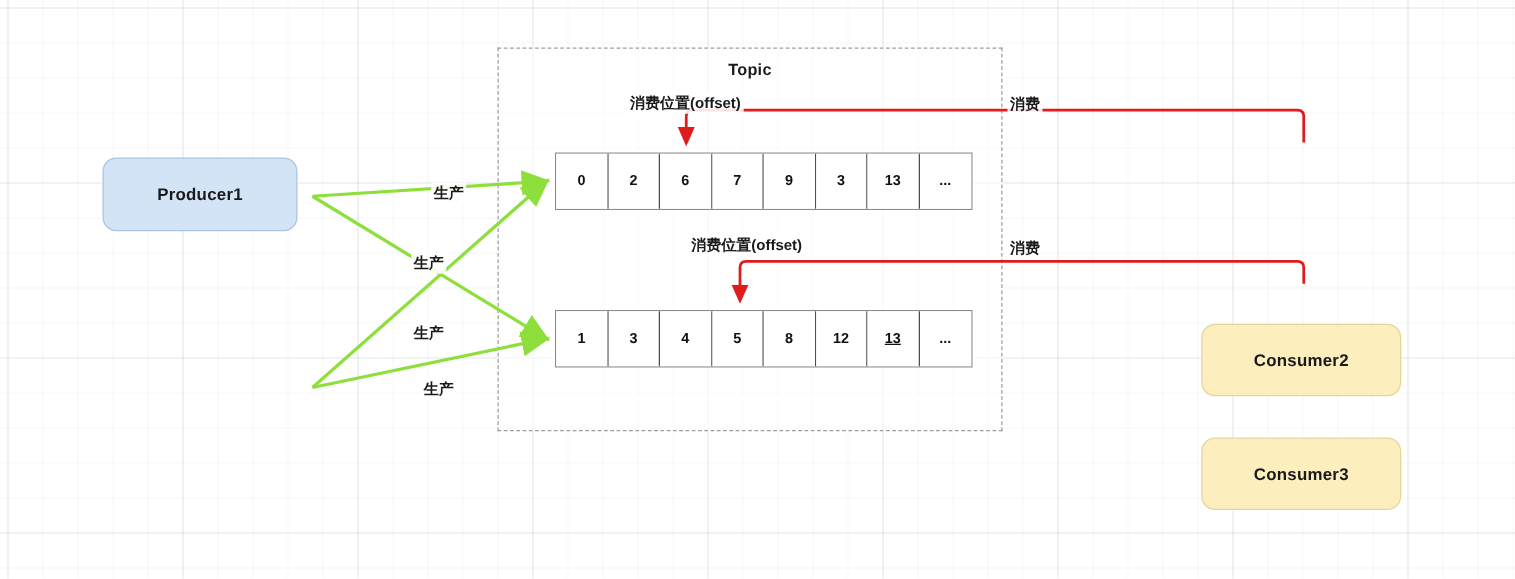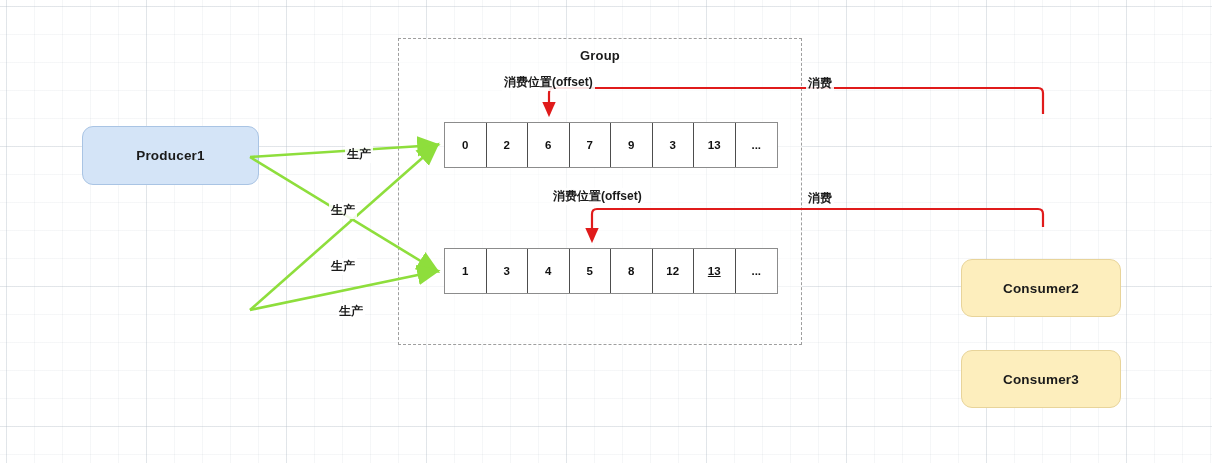--- a/index.html
+++ b/index.html
@@ -98,25 +98,25 @@
     pointer-events: none;
   }
 </style>
 </head>
 <body>
 
 <div id="canvas">
 
 
   <div class="group-box" id="box-topic" style="left: 398px; top: 38px; width: 404px; height: 307px; border-color: rgb(158, 158, 158);">
-    <div class="group-title" style="top:9px;">Group</div>
+    <div class="group-title" style="top:9px;">Topic</div>
   </div>
 
 
-  <div class="node producer" id="node-producer1" style="left: 82px; top: 126px; width: 177px; height: 59px; background: rgb(212, 228, 247); border-color: rgb(169, 196, 228);">Producer1</div>
+  <div class="node producer" id="node-producer1" style="left: 82px; top: 126px; width: 156px; height: 59px; background: rgb(212, 228, 247); border-color: rgb(169, 196, 228);">Producer1</div>
 
   <div class="node consumer" id="node-consumer2" style="left: 961px; top: 227px; width: 160px; height: 58px; background: rgb(253, 238, 189); border-color: rgb(232, 212, 154); margin-top: 32px;">Consumer2</div>
   <div class="node consumer" id="node-consumer3" style="left: 961px; top: 350px; width: 160px; height: 58px; background: rgb(253, 238, 189); border-color: rgb(232, 212, 154);">Consumer3</div>
 
   <div class="partition" id="partition-1" style="left: 444px; top: 122px; width: 334px; height: 46px; border-color: rgb(140, 140, 140);">
       <div class="cell" style="width: 41.75px; border-right-color: rgb(77, 77, 77);">0</div>
       <div class="cell" style="width: 41.75px; border-right-color: rgb(77, 77, 77);">2</div>
       <div class="cell" style="width: 41.75px; border-right-color: rgb(77, 77, 77);">6</div>
       <div class="cell" style="width: 41.75px; border-right-color: rgb(77, 77, 77);">7</div>
       <div class="cell" style="width: 41.75px; border-right-color: rgb(77, 77, 77);">9</div>

